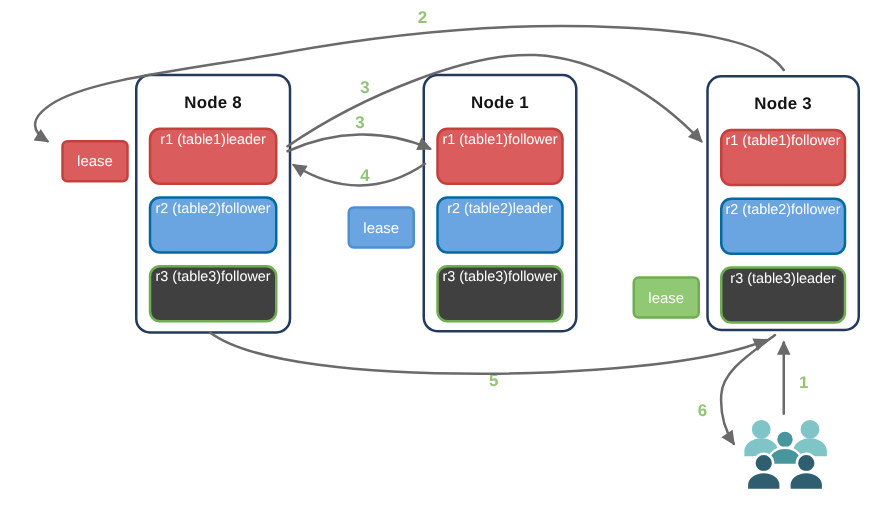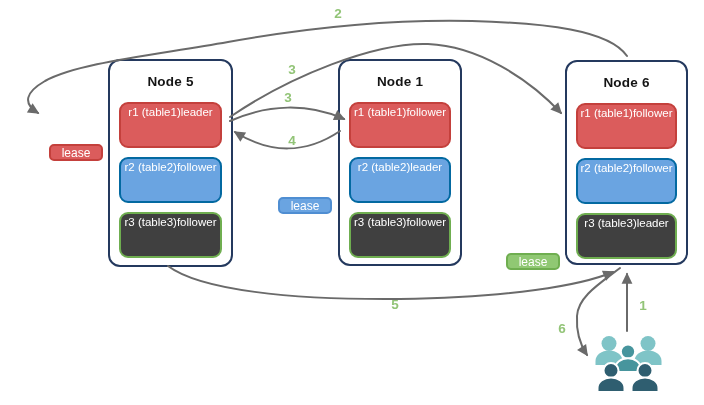--- a/index.html
+++ b/index.html
@@ -18,41 +18,40 @@
   .replica{
     position:absolute;left:9px;right:9px;height:46px;border-radius:9px;
     color:#ffffff;text-align:center;font-size:11.5px;line-height:1.45;
     display:flex;flex-direction:row;justify-content:center;box-sizing:border-box;
   }
   .r-red  {background:#db5c5c;border:2px solid #c4403c;}
   .r-blue {background:#6aa4e1;border:2px solid #0369a1;}
   .r-green{background:#404040;border:2px solid #6fae50;}
   .rep1{top:41px}.rep2{top:96px}.rep3{top:151px}
   .lease{
-    position:absolute;width:54px;height:17px;border-radius:5px;color:#fff;
+    position:absolute;width:54px;height:34px;border-radius:5px;color:#fff;
     font-size:12px;display:flex;align-items:center;justify-content:center;
     box-sizing:border-box;
-    margin-top:32px;
   }
   .lease-red  {background:#db5c5c;border:2px solid #c4403c;}
   .lease-blue {background:#6aa4e1;border:2px solid #4f8ed2;}
   .lease-green{background:#90c873;border:2px solid #6fae50;}
   .step{
     position:absolute;font-weight:bold;font-size:13.5px;color:#92c477;
     width:14px;text-align:center;
   }
   .overlay{position:absolute;left:0;top:0;pointer-events:none;}
 </style>
 </head>
 <body>
 
 <div class="canvas">
 
   <div class="node" style="left:108px;top:59px;width:125px;height:208px">
-    <div class="node-title">Node 5</div>
+    <div class="node-title">Node 8</div>
     <div class="replica r-red rep1">
       <div>r1 (table1)</div>
       <div>leader</div>
     </div>
     <div class="replica r-blue rep2">
       <div>r2 (table2)</div>
       <div>follower</div>
     </div>
     <div class="replica r-green rep3">
       <div>r3 (table3)</div>
@@ -70,21 +69,21 @@
       <div>r2 (table2)</div>
       <div>leader</div>
     </div>
     <div class="replica r-green rep3">
       <div>r3 (table3)</div>
       <div>follower</div>
     </div>
   </div>
 
   <div class="node" style="left:565px;top:60px;width:123px;height:205px">
-    <div class="node-title">Node 6</div>
+    <div class="node-title">Node 3</div>
     <div class="replica r-red rep1">
       <div>r1 (table1)</div>
       <div>follower</div>
     </div>
     <div class="replica r-blue rep2">
       <div>r2 (table2)</div>
       <div>follower</div>
     </div>
     <div class="replica r-green rep3">
       <div>r3 (table3)</div>

